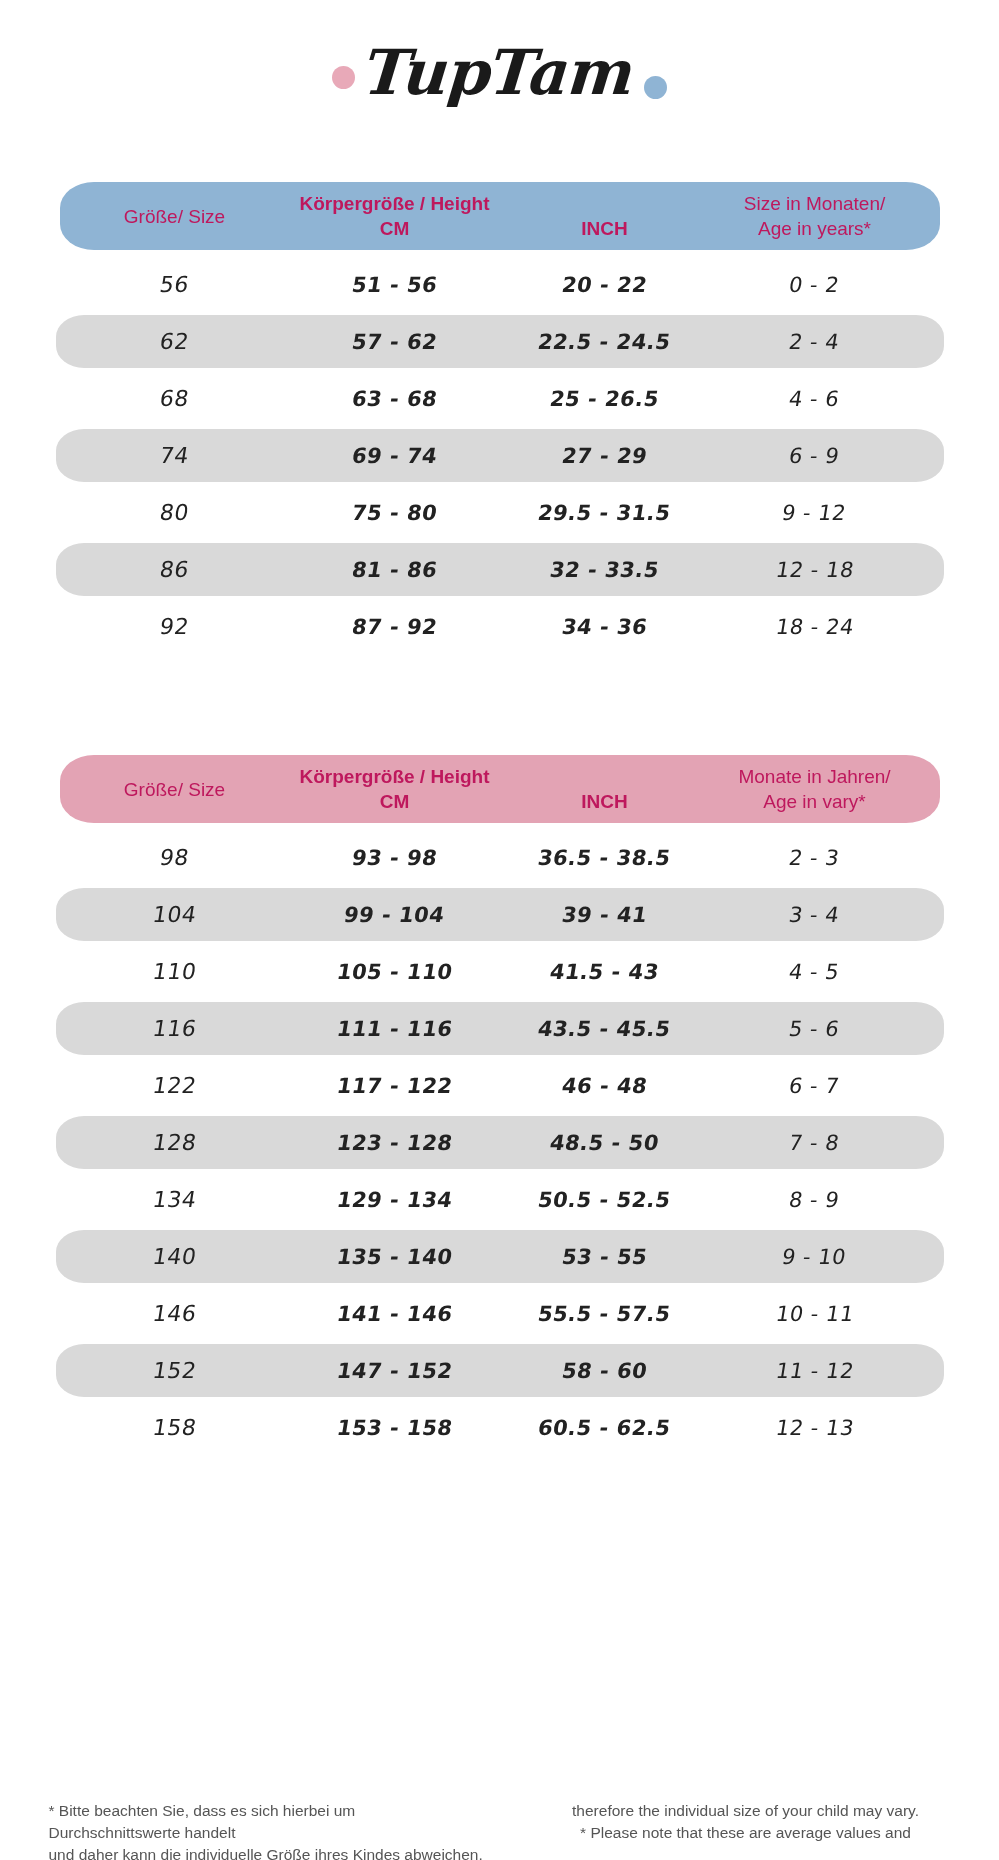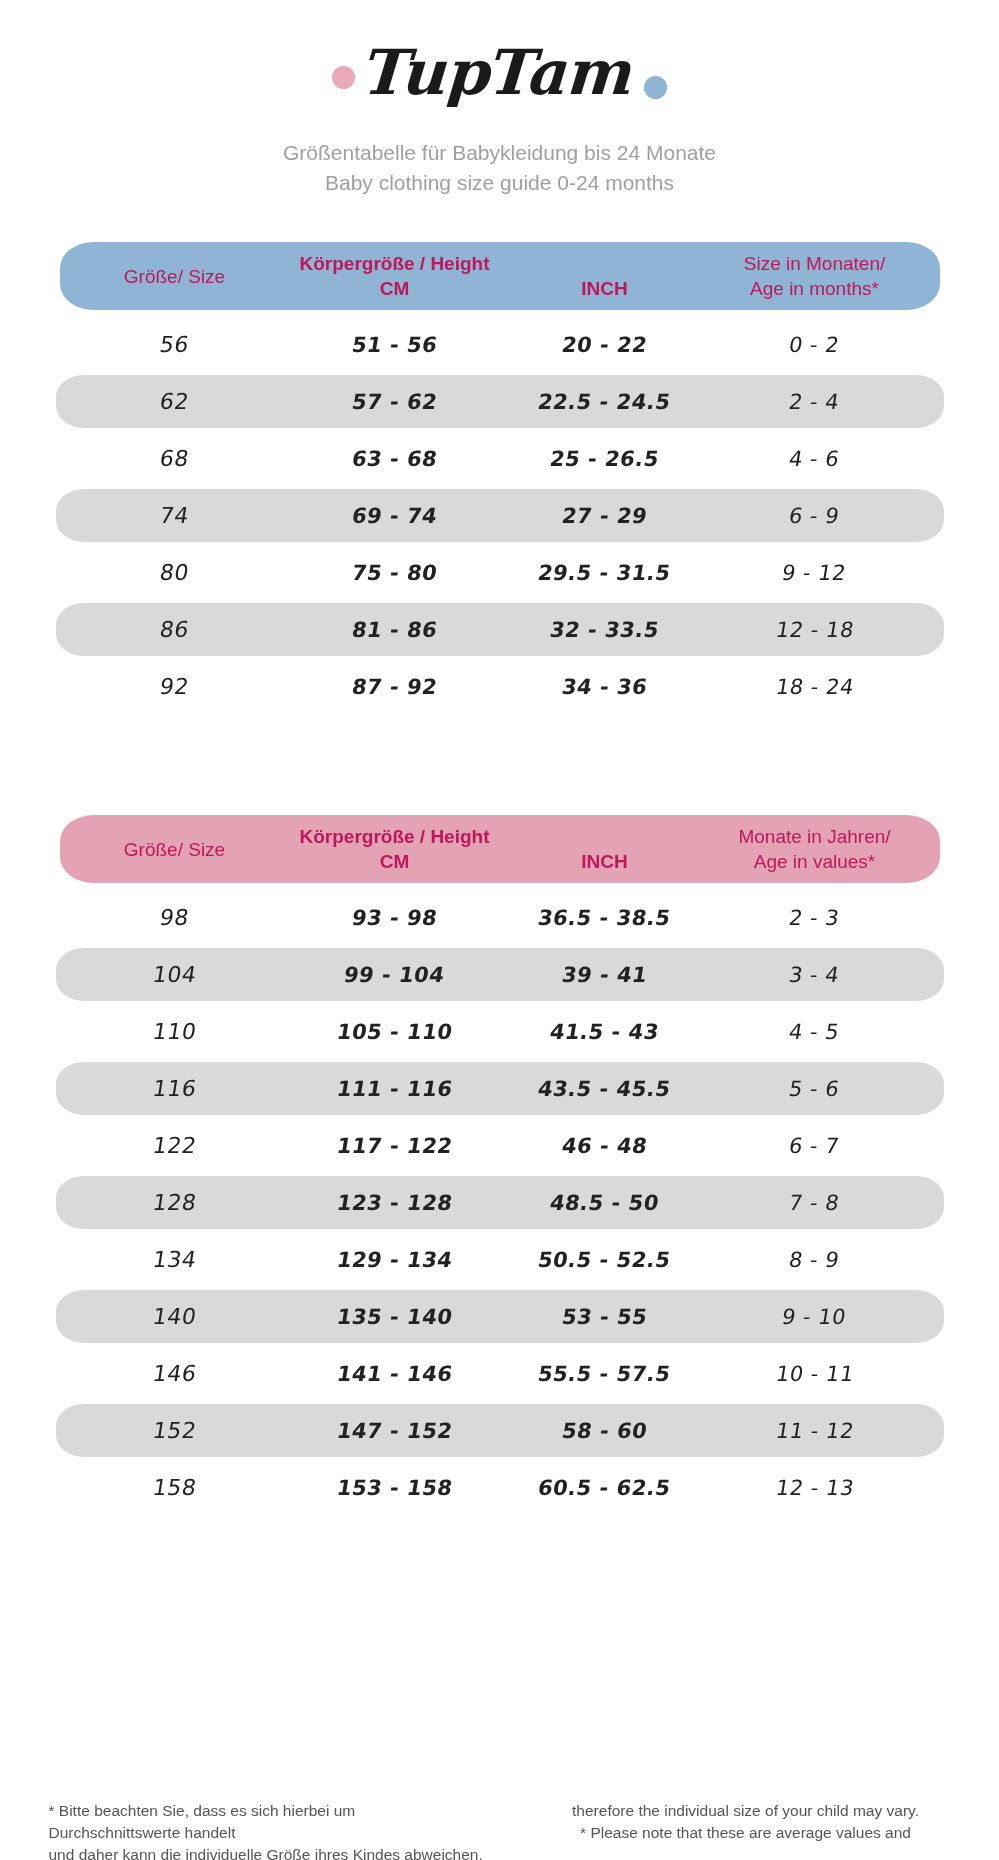--- a/index.html
+++ b/index.html
@@ -153,43 +153,39 @@
 <div class="page">
 
   <div class="logo-wrap">
     <span class="logo-dot left"></span>
     <span class="logo-text">TupTam</span>
     <span class="logo-dot right"></span>
   </div>
 
   <div class="gap-c"></div>
 
-  <div class="subtitle-block">
-    <span class="l1">Größentabelle für Babykleidung bis 24 Monate</span>
-    <span class="l2">Baby clothing size guide 0-24 months</span>
-  </div>
 
   <div class="gap-a"></div>
 
   <div class="table">
     <div class="thead blue">
       <div class="brush"></div>
       <div class="cells">
         <div class="c c1">Größe/ Size</div>
         <div class="c c2">
           <div>Körpergröße / Height</div>
           <div>CM</div>
         </div>
         <div class="c c3">
           <div>&nbsp;</div>
           <div>INCH</div>
         </div>
         <div class="c c4">
           <div>Size in Monaten/</div>
-          <div>Age in months*</div>
+          <div>Age in years*</div>
         </div>
       </div>
     </div>
 
     <div class="trow">
       <div class="cells">
         <div class="c c1 size"><span class="hand">56</span></div>
         <div class="c c2"><span class="hand">51 - 56</span></div>
         <div class="c c3"><span class="hand">20 - 22</span></div>
         <div class="c c4"><span class="hand">0 - 2</span></div>
@@ -261,21 +257,21 @@
         <div class="c c2">
           <div>Körpergröße / Height</div>
           <div>CM</div>
         </div>
         <div class="c c3">
           <div>&nbsp;</div>
           <div>INCH</div>
         </div>
         <div class="c c4">
           <div>Monate in Jahren/</div>
-          <div>Age in values*</div>
+          <div>Age in vary*</div>
         </div>
       </div>
     </div>
 
     <div class="trow">
       <div class="cells">
         <div class="c c1 size"><span class="hand">98</span></div>
         <div class="c c2"><span class="hand">93 - 98</span></div>
         <div class="c c3"><span class="hand">36.5 - 38.5</span></div>
         <div class="c c4"><span class="hand">2 - 3</span></div>

